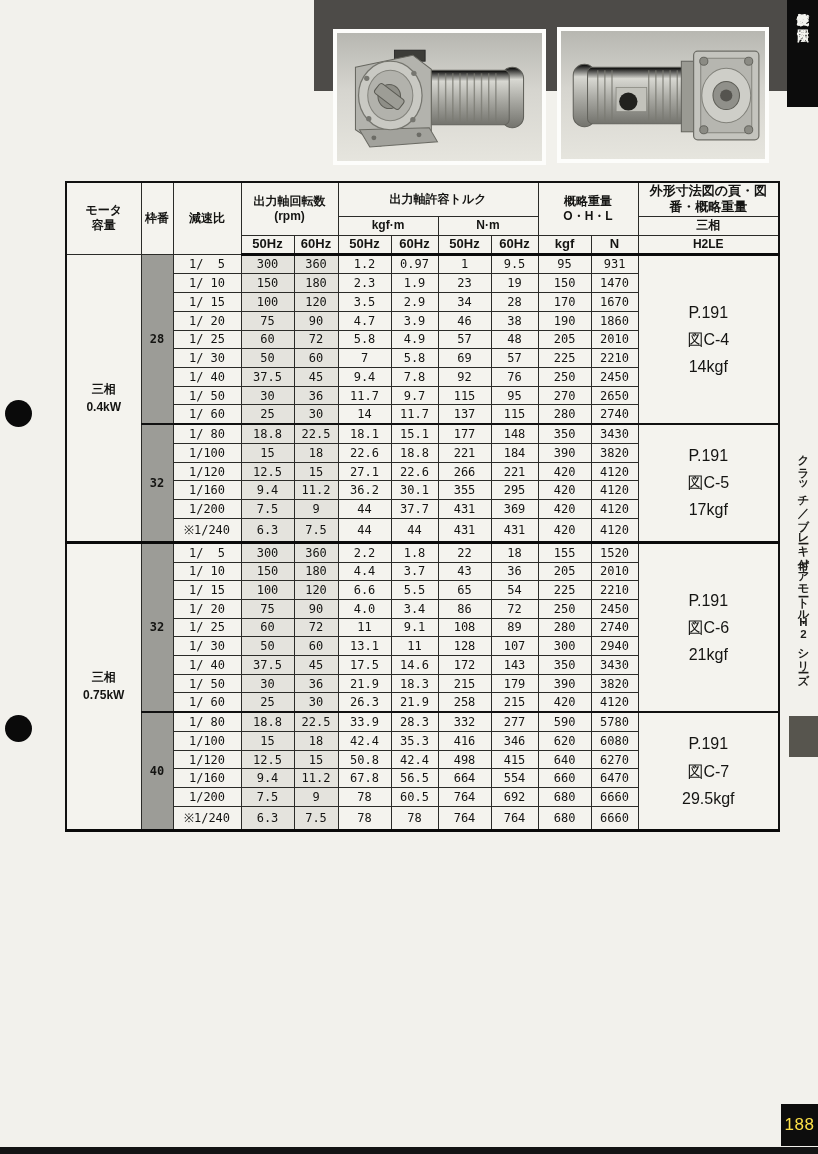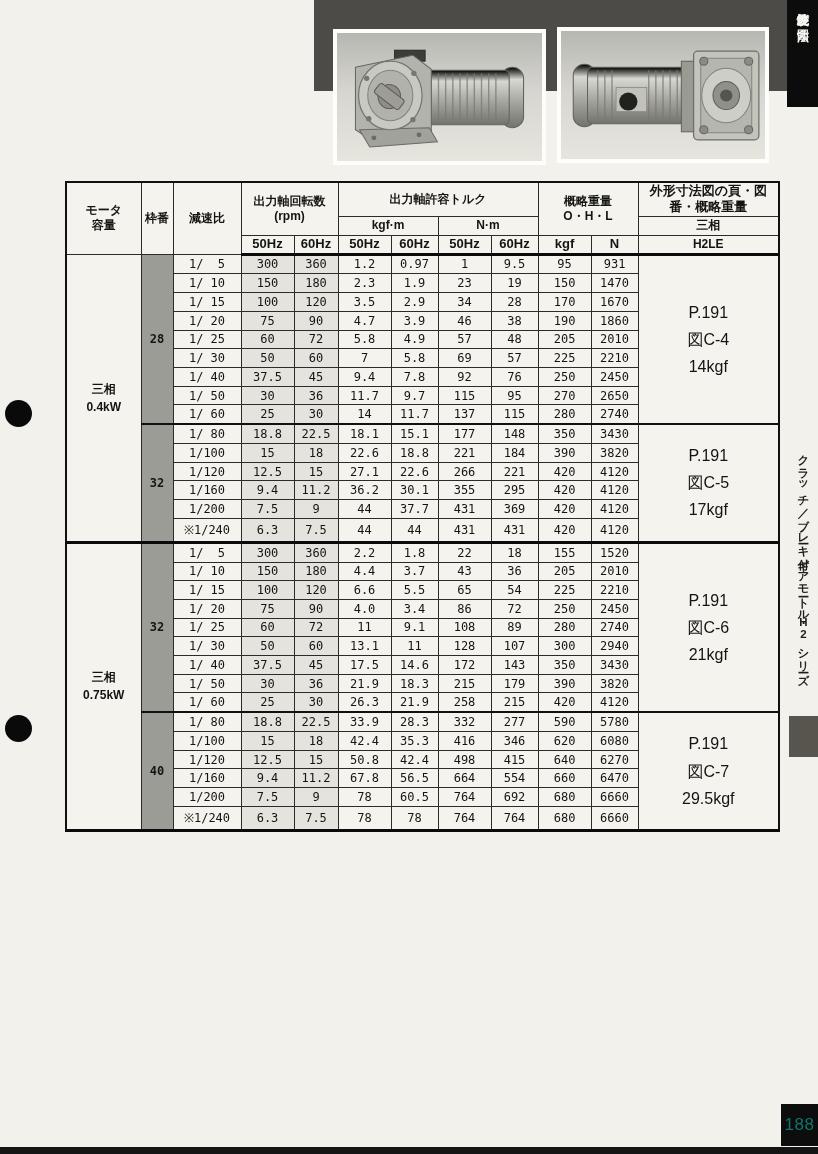--- a/index.html
+++ b/index.html
@@ -50,21 +50,21 @@
 
   
   .side-series { position:absolute; left:789px; top:447px; width:28px; height:268px; display:flex; justify-content:center; }
   .side-series .vtext { writing-mode:vertical-rl; text-orientation:upright; font-size:11.5px; font-weight:bold; color:#1d1d1a; letter-spacing:0; }
 
   
   .side-tab-gray { position:absolute; left:789px; top:716px; width:29px; height:41px; background:#57554e; }
 
   
   .page-num { position:absolute; left:781px; top:1104px; width:37px; height:42px; background:#0d0d0d;
-    color:#0f766e; display:flex; align-items:center; justify-content:center; font-size:17px; letter-spacing:0.5px; }
+    color:#fde047; display:flex; align-items:center; justify-content:center; font-size:17px; letter-spacing:0.5px; }
 
   .bottom-strip { position:absolute; left:0; top:1147px; width:818px; height:7px; background:#141414; }
 </style>
 </head>
 <body>
 
 <div class="page">
 
   <div class="photo-band"></div>
 

